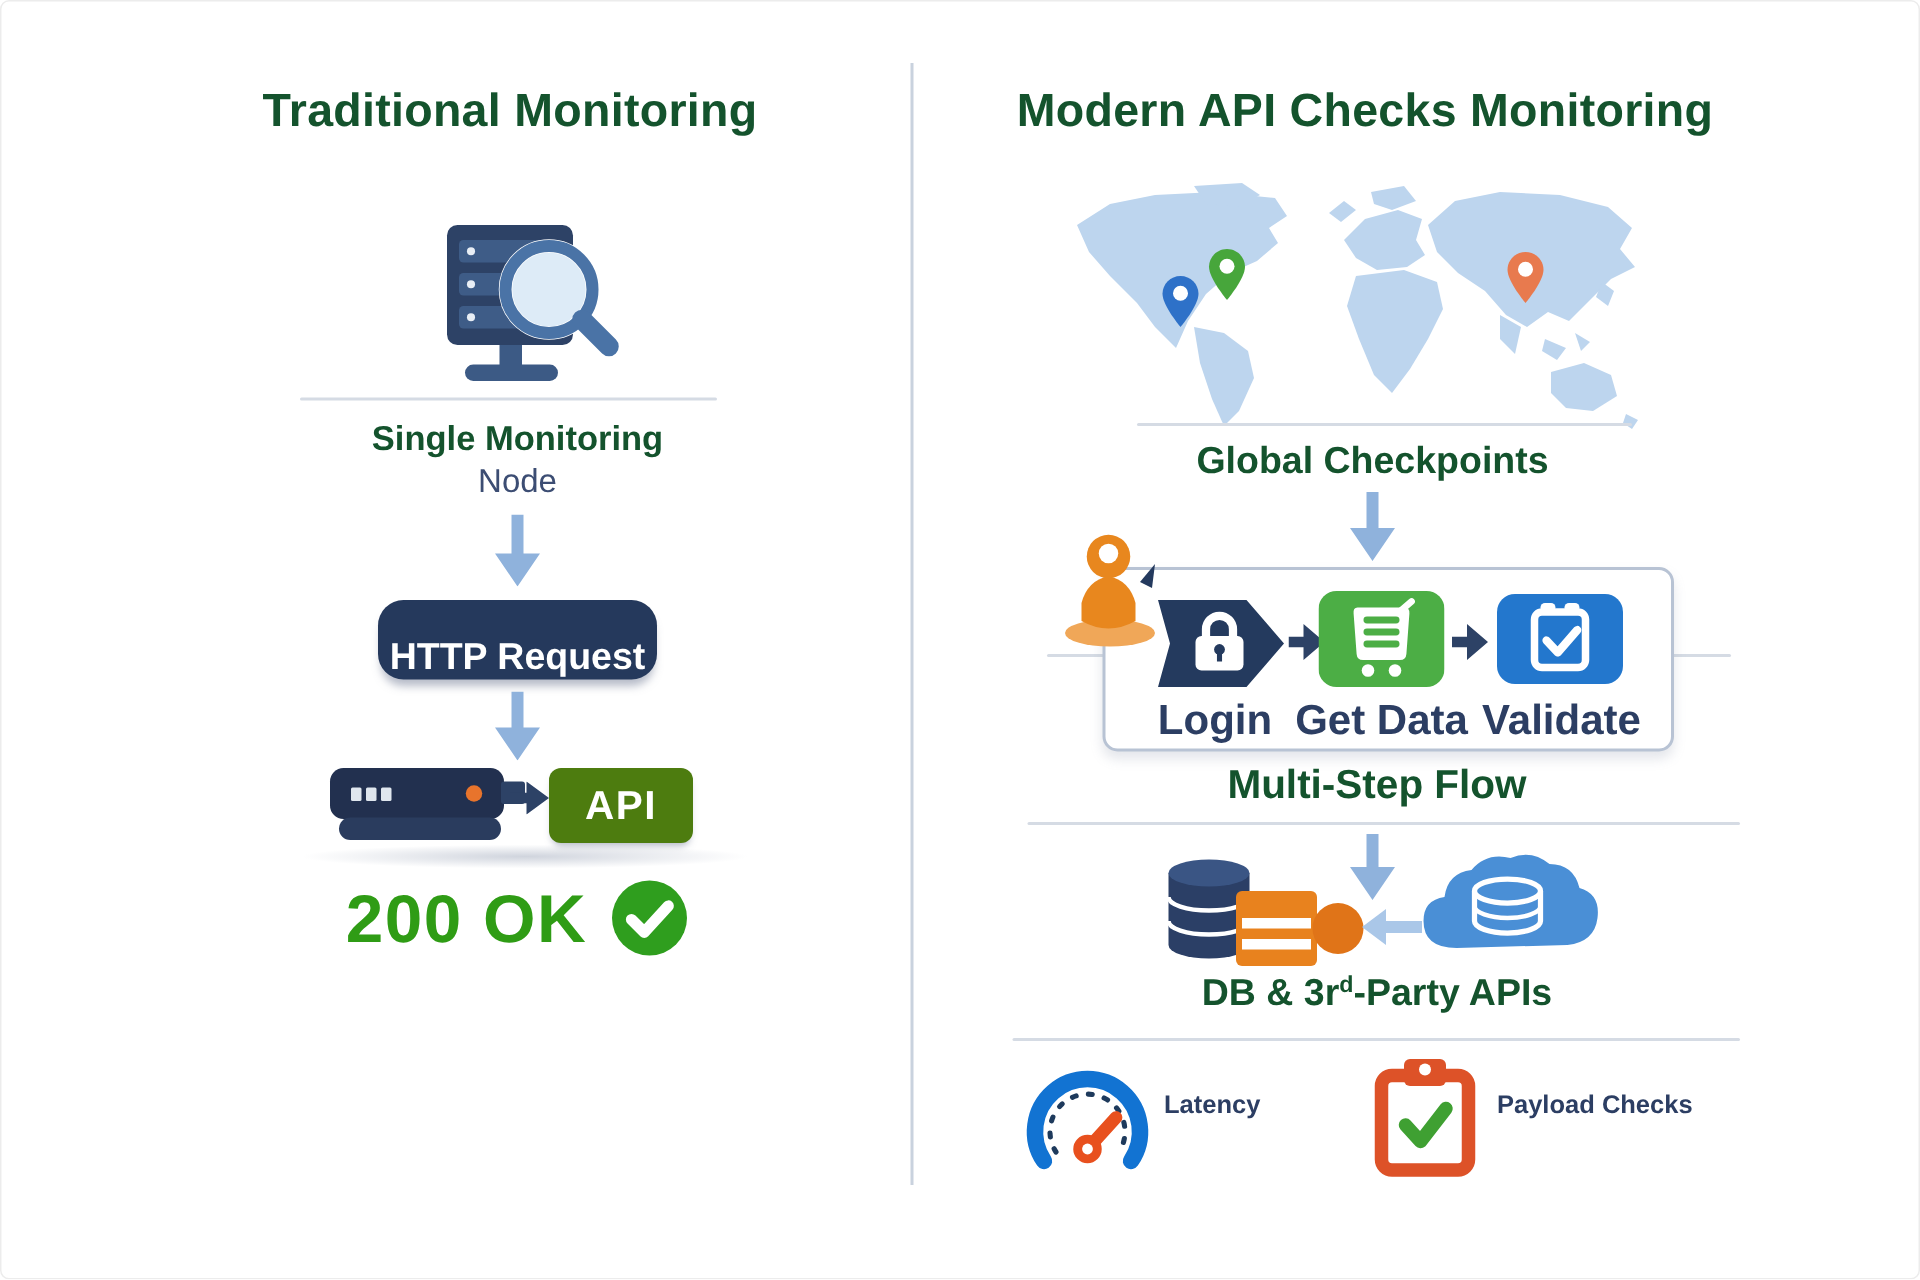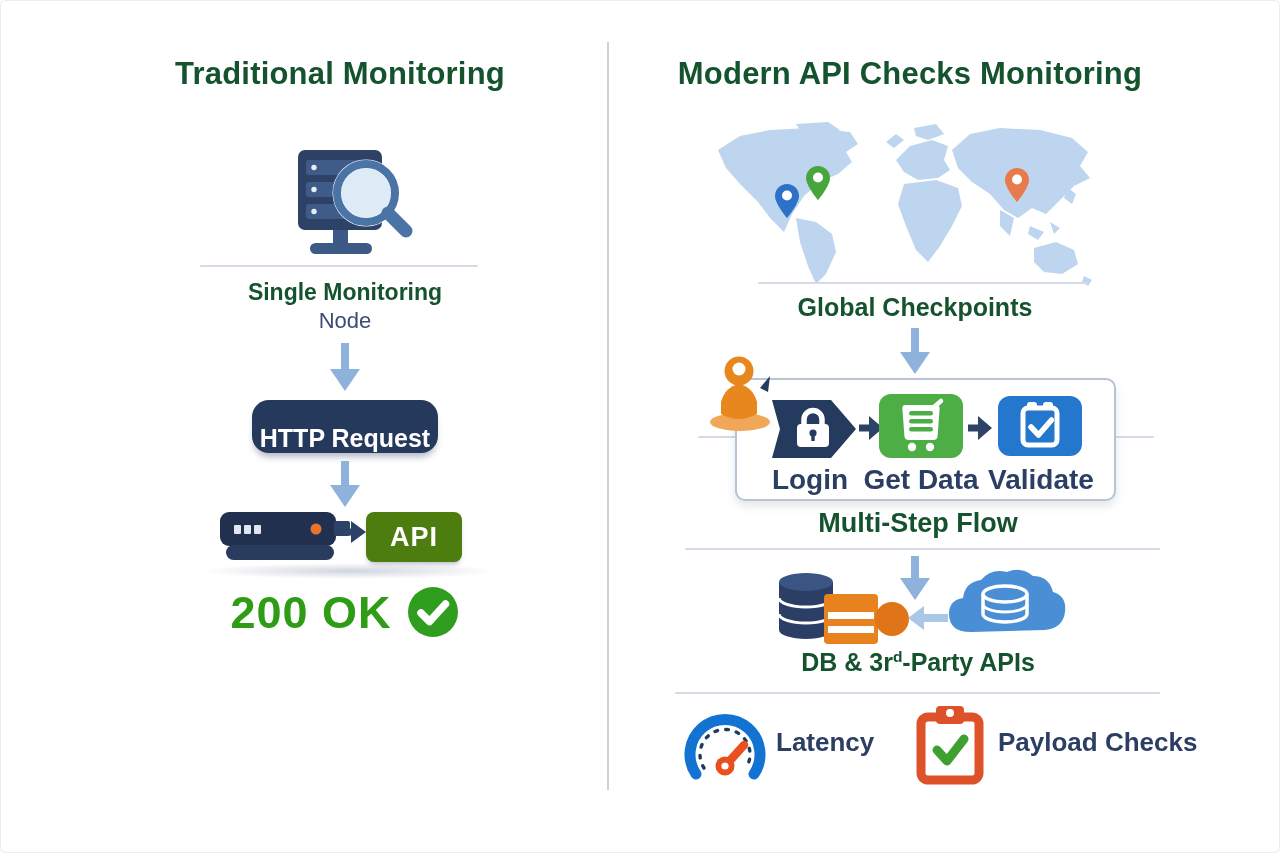--- a/index.html
+++ b/index.html
@@ -27,21 +27,21 @@
   .flow-box{
     background:#fff;border:2px solid #b8c3d4;border-radius:10px;
     box-shadow:0 5px 8px rgba(130,140,165,.22);
   }
   .shadow-ellipse{
     background:radial-gradient(ellipse at center, rgba(150,160,180,.45), rgba(150,160,180,0) 70%);
     border-radius:50%;
   }
   .status-green{color:#2f9c15;font-weight:bold;font-size:45px;letter-spacing:1px;}
   .step-label{font-size:28px;font-weight:bold;text-align:center;color:#2c3e63;}
-  .metric-label{font-size:26px;font-weight:bold;color:#2c3e63;}
+  .metric-label{font-size:17px;font-weight:bold;color:#2c3e63;}
   sup.sd{font-size:.62em;vertical-align:super;}
 </style>
 </head>
 <body>
 
 <div id="canvas">
 
   <div class="abs vdivider" style="left:607px;top:42px;height:748px;"></div>
 
   <div class="abs title navy" style="left:110px;top:56px;width:460px;">Traditional Monitoring</div>

